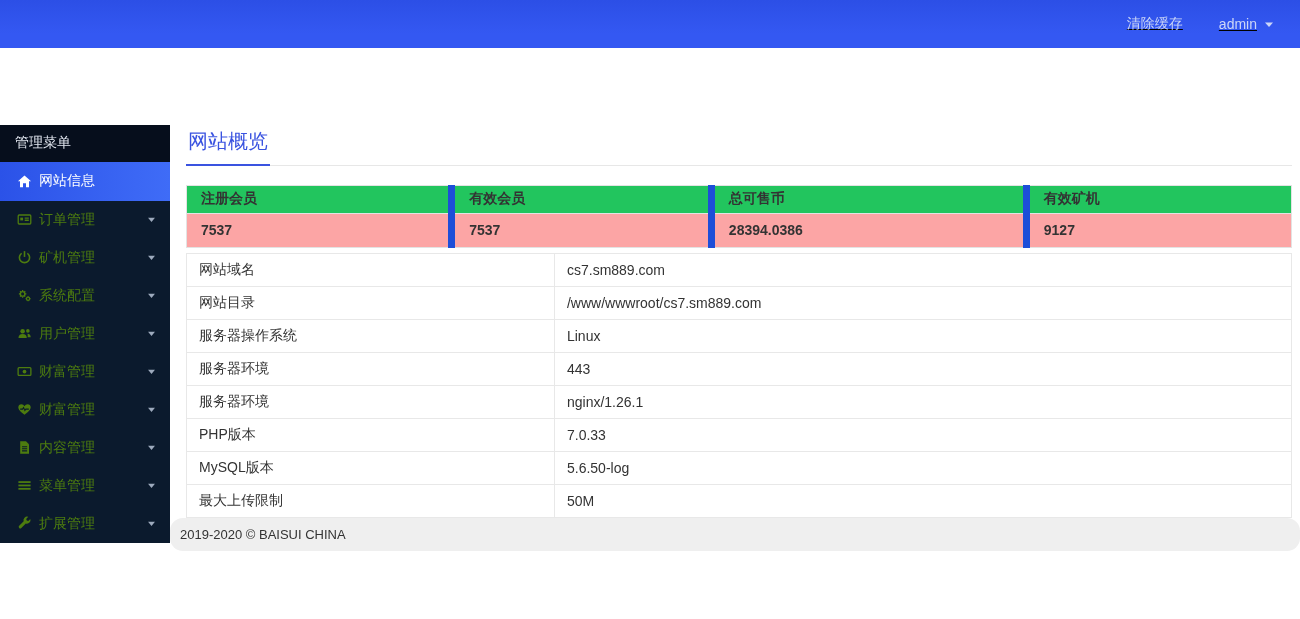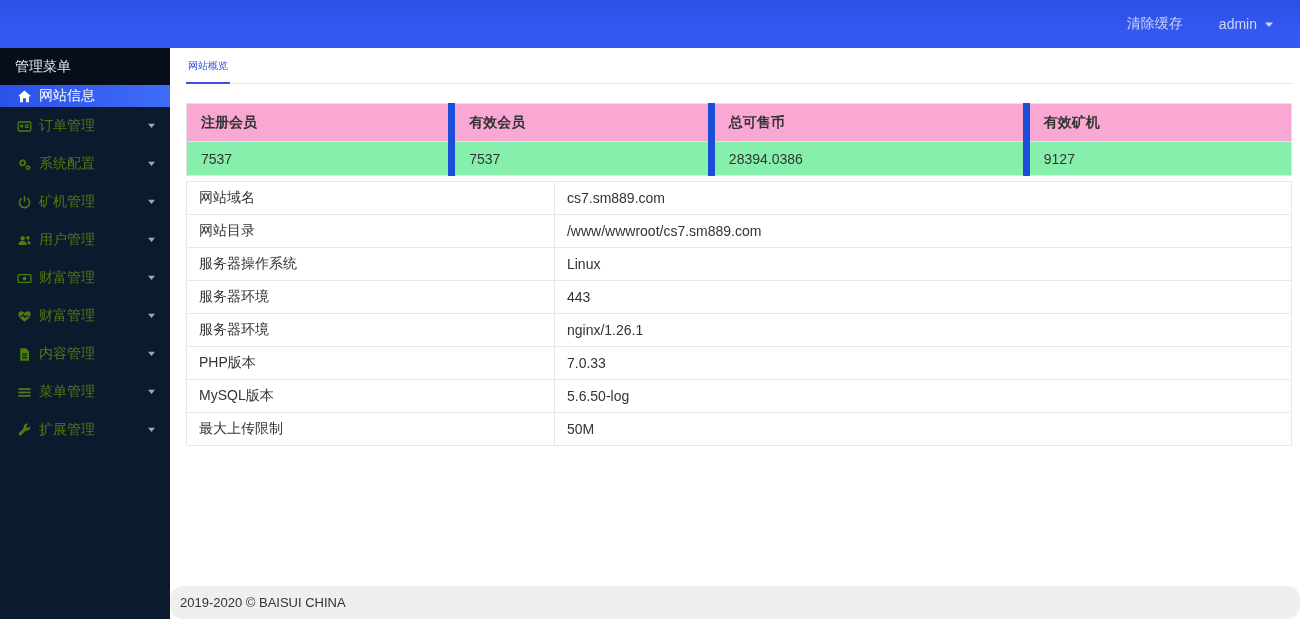--- a/index.html
+++ b/index.html
@@ -6,72 +6,73 @@
   html,body { width:1300px; height:619px; overflow:hidden; }
   body { font-family:"Liberation Sans","DejaVu Sans",sans-serif; background:#fff; }
   .app { width:1300px; height:619px; display:flex; flex-direction:column; }
 
   
   .topbar {
     height:48px; flex:0 0 48px;
     background:linear-gradient(180deg,#2c4fe6 0%,#3458f2 70%);
     display:flex; align-items:center; justify-content:flex-end;
     padding-right:26px;
+    text-decoration:underline;
   }
   .topbar-link {
     color:#ccd6f7; font-size:14px; cursor:pointer; text-decoration:none;
     margin-right:36px;
   }
   .user-menu { display:flex; align-items:center; color:#ccd6f7; font-size:14px; cursor:pointer; }
   .user-menu .caret { margin-left:7px; display:inline-flex; }
 
   
-  .body-wrap { flex:1; display:flex; min-height:0; }
+  .body-wrap { flex:1; display:flex; min-height:0;align-items:center; }
 
   
   .sidebar { width:170px; flex:0 0 170px; background:#0b1a2d; display:flex; flex-direction:column; }
   .sidebar-header {
     height:37px; background:#060e1c; color:#e2e7f0; font-size:14px;
     display:flex; align-items:center; padding-left:15px;
   }
   .nav-item {
     height:38px; display:flex; align-items:center; padding:0 14px 0 16px;
     color:#4d7c0f; font-size:14px; cursor:pointer; position:relative;
   }
   .nav-item.active {
-    height:22px;
+    height:39px;
     background:linear-gradient(90deg,#2b52e8 0%,#3f6cf7 100%);
     color:#ffffff;
   }
   .nav-item .nav-icon { display:inline-flex; width:16px; justify-content:center; margin-right:7px; flex:0 0 16px; }
   .nav-item .nav-label { flex:1; }
   .nav-item .nav-caret { display:inline-flex; color:#9daabd; }
   svg { display:block; }
 
   
   .content { flex:1; display:flex; flex-direction:column; background:#fff; min-width:0; }
   .content-inner { padding:0 8px 0 16px; }
 
   .tabbar { border-bottom:1px solid #e7e7e7; }
   .tab {
-    display:inline-block; padding:11px 2px 9px 2px; font-size:10px;
+    display:inline-block; padding:11px 2px 9px 2px; font-size:20px;
     color:#3a53e0; border-bottom:2px solid #3a53e0; margin-bottom:-1px; cursor:pointer;
   }
 
   
   table.stats { width:100%; border-collapse:collapse; margin-top:19px; table-layout:fixed; }
   table.stats td {
-    background:#f9a8d4; border-top:1px solid #e3e3e3; border-bottom:1px solid #e3e3e3;
-    height:38px; padding:0 14px; font-size:14px; color:#333;
+    background:#22c55e; border-top:1px solid #e3e3e3; border-bottom:1px solid #e3e3e3;
+    height:28px; padding:0 14px; font-size:14px; color:#333;
   }
   table.stats td:first-child { border-left:1px solid #e3e3e3; }
   table.stats td:last-child  { border-right:1px solid #e3e3e3; }
   table.stats td + td { border-left:7px solid #1d4ed8; }
   table.stats tr.hd td { font-weight:bold; }
-  table.stats tr.vl td { background:#86efac; height:34px; }
+  table.stats tr.vl td { background:#fca5a5; height:34px;font-weight:bold; }
 
   
   table.info { width:100%; border-collapse:collapse; margin-top:5px; table-layout:fixed; }
   table.info td {
     border:1px solid #e8e8e8; height:33px; padding:0 12px;
     font-size:14px; color:#333; background:#fff;
   }
   table.info td.lbl { width:33.3%; }
 
   
@@ -123,43 +124,43 @@
         <span class="nav-label">订单管理</span>
         <span class="nav-caret">
           <svg width="9" height="6" viewBox="0 0 10 7">
               <path d="M1 1 L9 1 L5 5.8 Z" fill="currentColor"></path>
             </svg>
         </span>
       </div>
 
       <div class="nav-item">
         <span class="nav-icon">
+          <svg width="15" height="15" viewBox="0 0 16 16" fill="none" stroke="currentColor" stroke-width="1.7">
+              <path d="M5 3.6 A5.4 5.4 0 1 0 11 3.6"></path>
+              <path d="M8 1.2 V7.4"></path>
+            </svg>
+        </span>
+        <span class="nav-label">矿机管理</span>
+        <span class="nav-caret">
+          <svg width="9" height="6" viewBox="0 0 10 7">
+              <path d="M1 1 L9 1 L5 5.8 Z" fill="currentColor"></path>
+            </svg>
+        </span>
+      </div>
+
+      <div class="nav-item">
+        <span class="nav-icon">
           <svg width="15" height="15" viewBox="0 0 16 16" fill="none" stroke="currentColor">
               <circle cx="6" cy="6.3" r="2.4" stroke-width="1.5"></circle>
               <path d="M6 2.2 V3.6 M6 9 V10.4 M2 6.3 H3.4 M8.6 6.3 H10 M3.2 3.5 L4.2 4.5 M7.8 8.1 L8.8 9.1 M8.8 3.5 L7.8 4.5 M4.2 8.1 L3.2 9.1" stroke-width="1.3"></path>
               <circle cx="11.8" cy="11.5" r="1.7" stroke-width="1.4"></circle>
               <path d="M11.8 8.8 V9.8 M11.8 13.2 V14.2 M9.1 11.5 H10.1 M13.5 11.5 H14.5" stroke-width="1.2"></path>
             </svg>
         </span>
         <span class="nav-label">系统配置</span>
-        <span class="nav-caret">
-          <svg width="9" height="6" viewBox="0 0 10 7">
-              <path d="M1 1 L9 1 L5 5.8 Z" fill="currentColor"></path>
-            </svg>
-        </span>
-      </div>
-
-      <div class="nav-item">
-        <span class="nav-icon">
-          <svg width="15" height="15" viewBox="0 0 16 16" fill="none" stroke="currentColor" stroke-width="1.7">
-              <path d="M5 3.6 A5.4 5.4 0 1 0 11 3.6"></path>
-              <path d="M8 1.2 V7.4"></path>
-            </svg>
-        </span>
-        <span class="nav-label">矿机管理</span>
         <span class="nav-caret">
           <svg width="9" height="6" viewBox="0 0 10 7">
               <path d="M1 1 L9 1 L5 5.8 Z" fill="currentColor"></path>
             </svg>
         </span>
       </div>
 
       <div class="nav-item">
         <span class="nav-icon">
           <svg width="15" height="15" viewBox="0 0 16 16" fill="currentColor">

